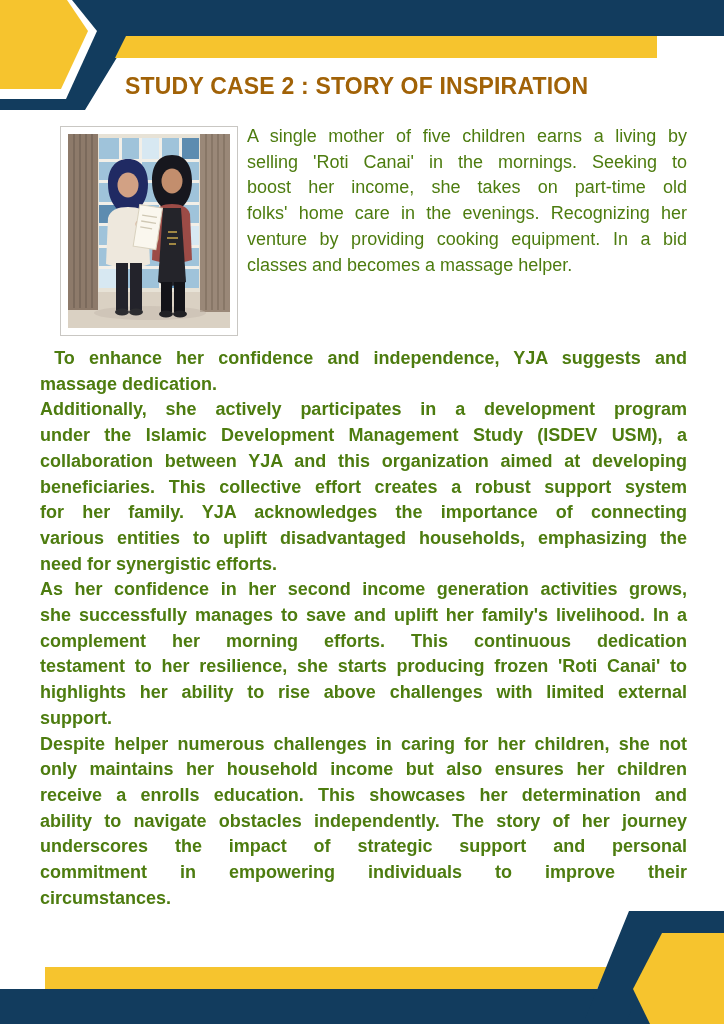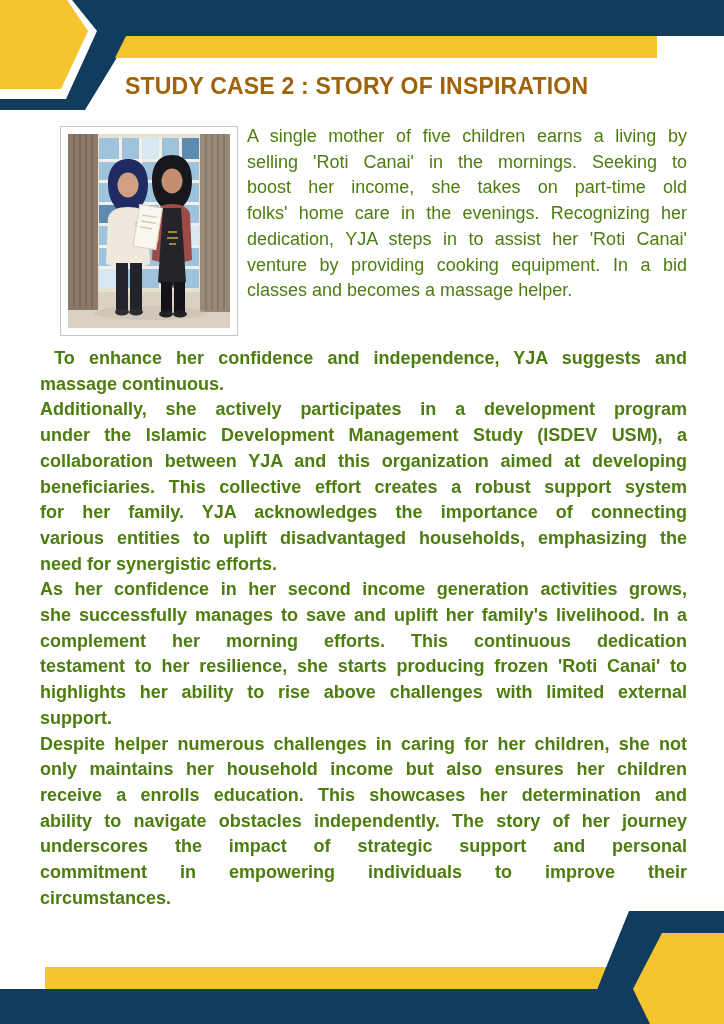--- a/index.html
+++ b/index.html
@@ -120,29 +120,28 @@
         <path d="M72,82 h15 M72,88 h15 M72,94 h12" stroke="#cfc8b4" stroke-width="1.3" fill="none"></path>
       </g>
     </svg>
   </div>
 
   <div class="textcol intro">
       <div class="jline">A single mother of five children earns a living by</div>
       <div class="jline">selling 'Roti Canai' in the mornings. Seeking to</div>
       <div class="jline">boost her income, she takes on part-time old</div>
       <div class="jline">folks' home care in the evenings. Recognizing her</div>
-      <div class="jline">dedication, YJA steps in to assist her 'Roti Canai'</div>
       <div class="jline">venture by providing cooking equipment. In a bid</div>
       <div class="jline jlast">classes and becomes a massage helper.</div>
     </div>
 
   <div class="textcol bodytext">
     <div>
         <div class="jline">&nbsp;To enhance her confidence and independence, YJA suggests and</div>
-        <div class="jline jlast">massage continuous.</div>
+        <div class="jline jlast">massage dedication.</div>
       </div>
     <div>
         <div class="jline">Additionally, she actively participates in a development program</div>
         <div class="jline">under the Islamic Development Management Study (ISDEV USM), a</div>
         <div class="jline">collaboration between YJA and this organization aimed at developing</div>
         <div class="jline">beneficiaries. This collective effort creates a robust support system</div>
         <div class="jline">for her family. YJA acknowledges the importance of connecting</div>
         <div class="jline">various entities to uplift disadvantaged households, emphasizing the</div>
         <div class="jline jlast">need for synergistic efforts.</div>
       </div>

